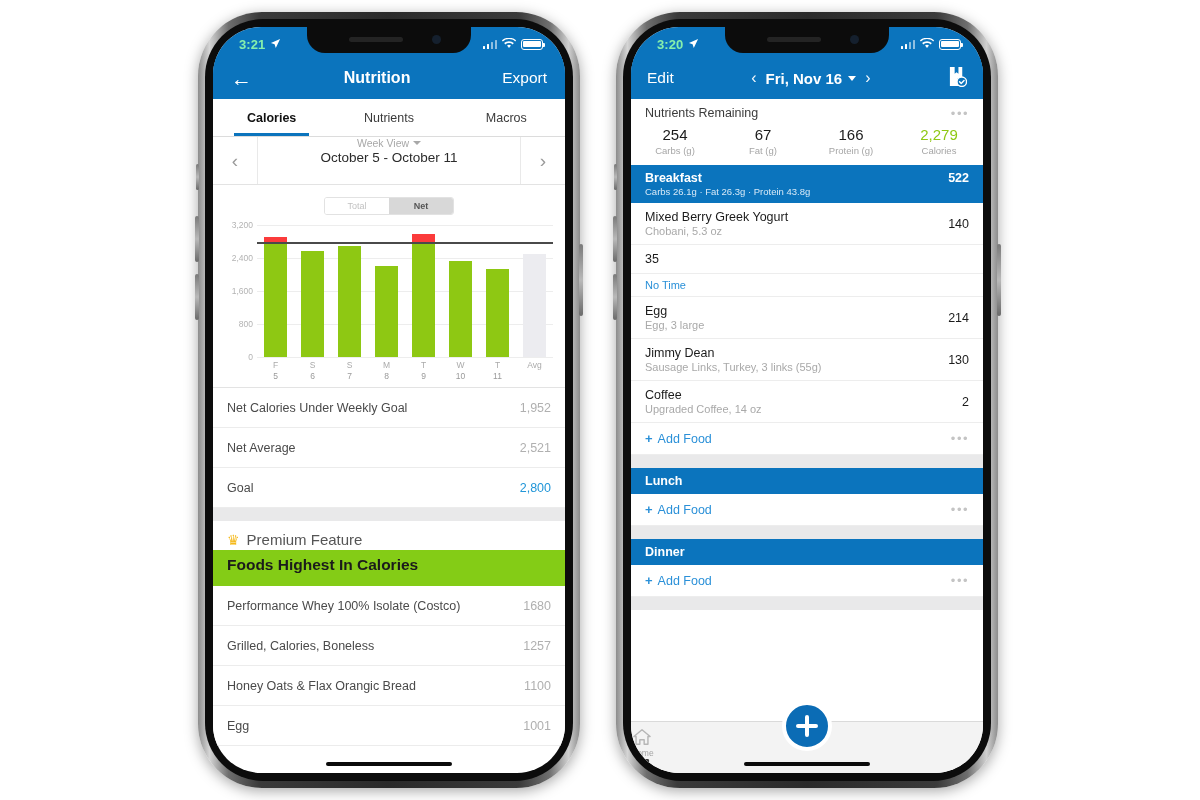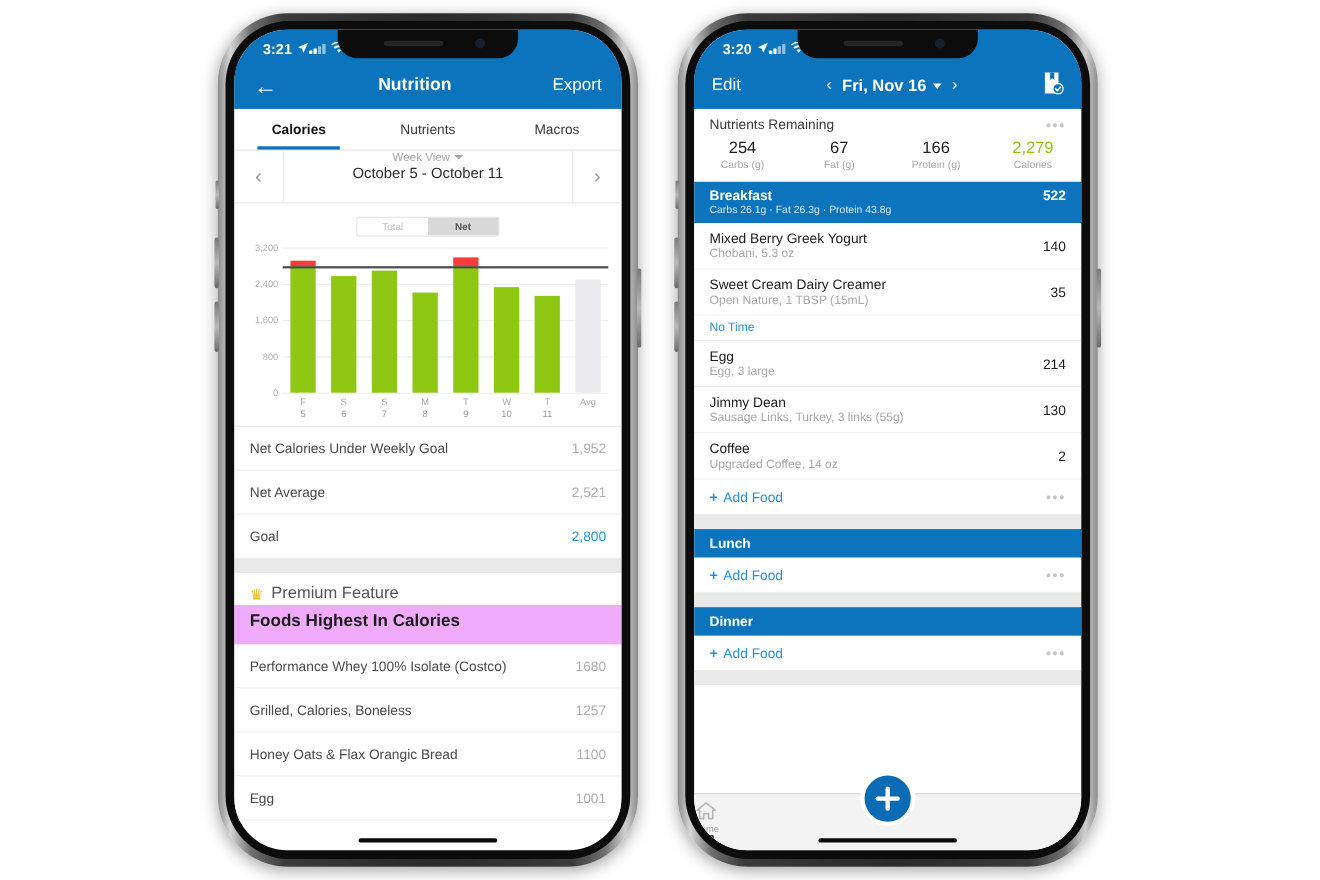--- a/index.html
+++ b/index.html
@@ -42,22 +42,22 @@
     border-radius:3px; background:#242424;
   }
   .notch .cam {
     position:absolute; right:30px; top:8px; width:9px; height:9px;
     border-radius:50%; background:#15202e;
   }
   .side-btn { position:absolute; background: linear-gradient(to bottom,#7a7a7a,#b9b9b9,#6a6a6a); border-radius:2px; }
 
   
   .statusbar {
-    position:relative; height:30px; color:#ffffff;
-    display:flex; align-items:center; 
+    position:relative; height:30px; color:#86efac;
+    display:flex; align-items:center; justify-content:space-between;
     padding: 4px 22px 0 26px; font-size:13px; font-weight:bold;
     letter-spacing:.1px;
   }
   .statusbar .left { display:flex; align-items:center; gap:3px; }
   .statusbar .right { display:flex; align-items:center; gap:5px; }
   .bars { display:flex; align-items:flex-end; gap:1.5px; height:10px;}
   .bars i { display:block; width:2.5px; background:#fff; border-radius:.5px; }
   .bars i:nth-child(1){height:3px;} .bars i:nth-child(2){height:5px;}
   .bars i:nth-child(3){height:7px; background:rgba(255,255,255,.55);}
   .bars i:nth-child(4){height:9px; background:rgba(255,255,255,.55);}
@@ -113,21 +113,21 @@
 
   .srow { display:flex; align-items:center; justify-content:space-between;
           height:40px; padding:0 14px; border-bottom:1px solid #ececec; background:#fff; font-size:12.5px;}
   .srow .k { color:#4a4a4a; }
   .srow .v { color:#b0b0b0; }
   .srow .v.blue { color:#2196d8; }
   .gapbar { height:13px; background:#e9e9ea; }
   .premium { display:flex; align-items:center; gap:7px; padding:10px 14px 2px 14px; background:#fff;}
   .crown { font-size:14px; color:#f5b91a; line-height:1;}
   .premium span.t { font-size:15px; color:#555;}
-  .secttitle { font-size:15.5px; font-weight:bold; color:#1b1b1b; padding:6px 14px 12px 14px; background:#f0abfc;}
+  .secttitle { font-size:15.5px; font-weight:bold; color:#1b1b1b; padding:6px 14px 12px 14px; background:#84cc16;}
 
   
   .datebar { display:flex; align-items:center; justify-content:space-between; padding:0 16px; }
   .datectr { display:flex; align-items:center; gap:9px; font-size:15px; font-weight:bold;}
   .datectr .ch { font-weight:normal; font-size:16px; opacity:.95;}
   .cd { width:0;height:0;border-left:4px solid transparent;border-right:4px solid transparent;border-top:5px solid #fff; margin-left:-3px;}
 
   .nutr { background:#fff; padding:7px 0 9px 0; }
   .nutr-head { display:flex; align-items:center; justify-content:space-between; padding:0 14px 2px 14px;}
   .nutr-head .t { font-size:12.5px; color:#3b3b3b;}
@@ -466,24 +466,20 @@
               <div class="cal">522</div>
             </div>
             <div class="food">
               <div>
                 <div class="nm">Mixed Berry Greek Yogurt</div>
                 <div class="ds">Chobani, 5.3 oz</div>
               </div>
               <div class="cal">140</div>
             </div>
             <div class="food">
-              <div>
-                <div class="nm">Sweet Cream Dairy Creamer</div>
-                <div class="ds">Open Nature, 1 TBSP (15mL)</div>
-              </div>
               <div class="cal">35</div>
             </div>
             <div class="timerow">No Time</div>
             <div class="food">
               <div>
                 <div class="nm">Egg</div>
                 <div class="ds">Egg, 3 large</div>
               </div>
               <div class="cal">214</div>
             </div>

